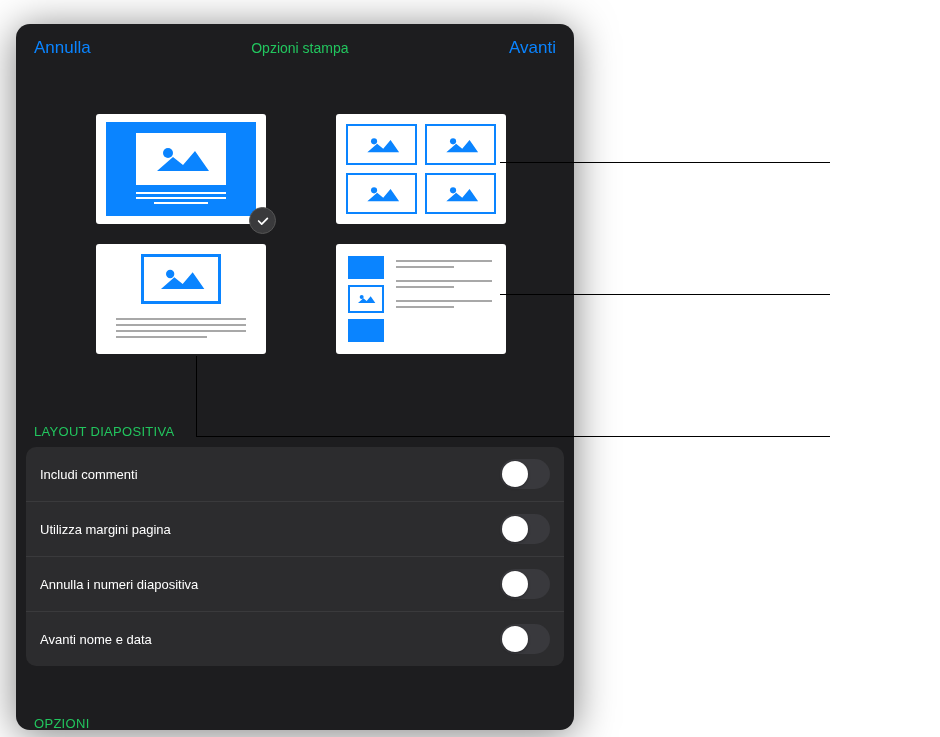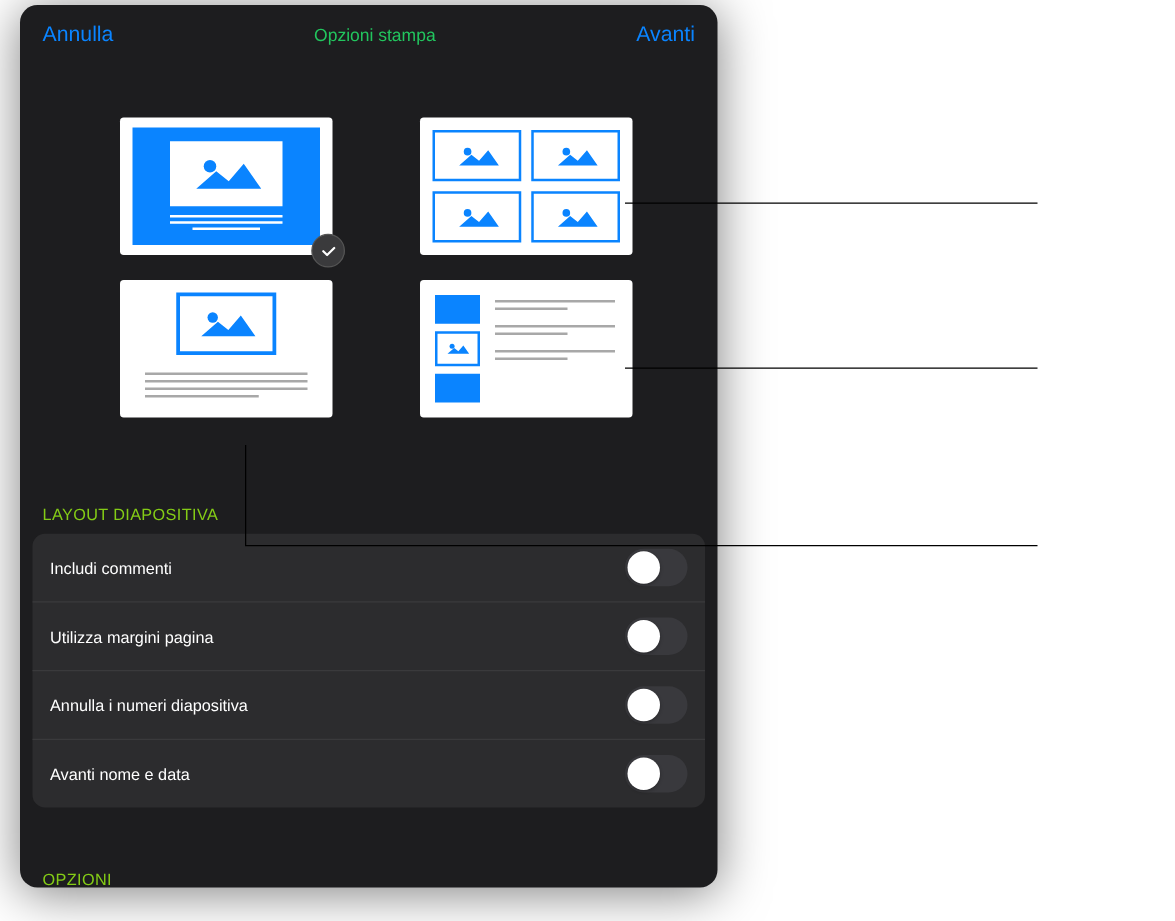--- a/index.html
+++ b/index.html
@@ -6,21 +6,21 @@
     body {
       font-family: -apple-system, BlinkMacSystemFont, "Segoe UI", sans-serif;
       background: #fff;
       width: 940px;
       height: 737px;
       position: relative;
     }
     .panel {
       position: absolute;
       left: 16px;
-      top: 4px;
+      top: 24px;
       width: 558px;
       height: 706px;
       background: #1d1d1f;
       border-radius: 14px;
       overflow: hidden;
       color: #fff;
       box-shadow: 0 4px 40px rgba(0,0,0,0.5);
     }
     .header {
       display: flex;
@@ -145,21 +145,21 @@
     .t4-right .group { margin-bottom: 12px; }
     .t4-right .line {
       height: 2px; background: #a8a8a8; margin-bottom: 4px;
     }
     .t4-right .line.short { width: 60%; }
     
     .mini-img svg { display: block; }
 
     .section-label {
       font-size: 13px;
-      color: #84cc16;
+      color: #22c55e;
       text-transform: uppercase;
       padding: 50px 18px 8px;
       letter-spacing: 0.3px;
     }
     .section-label.mt-sm { }
     .list {
       background: #2c2c2e;
       border-radius: 10px;
       margin: 0 10px;
     }

